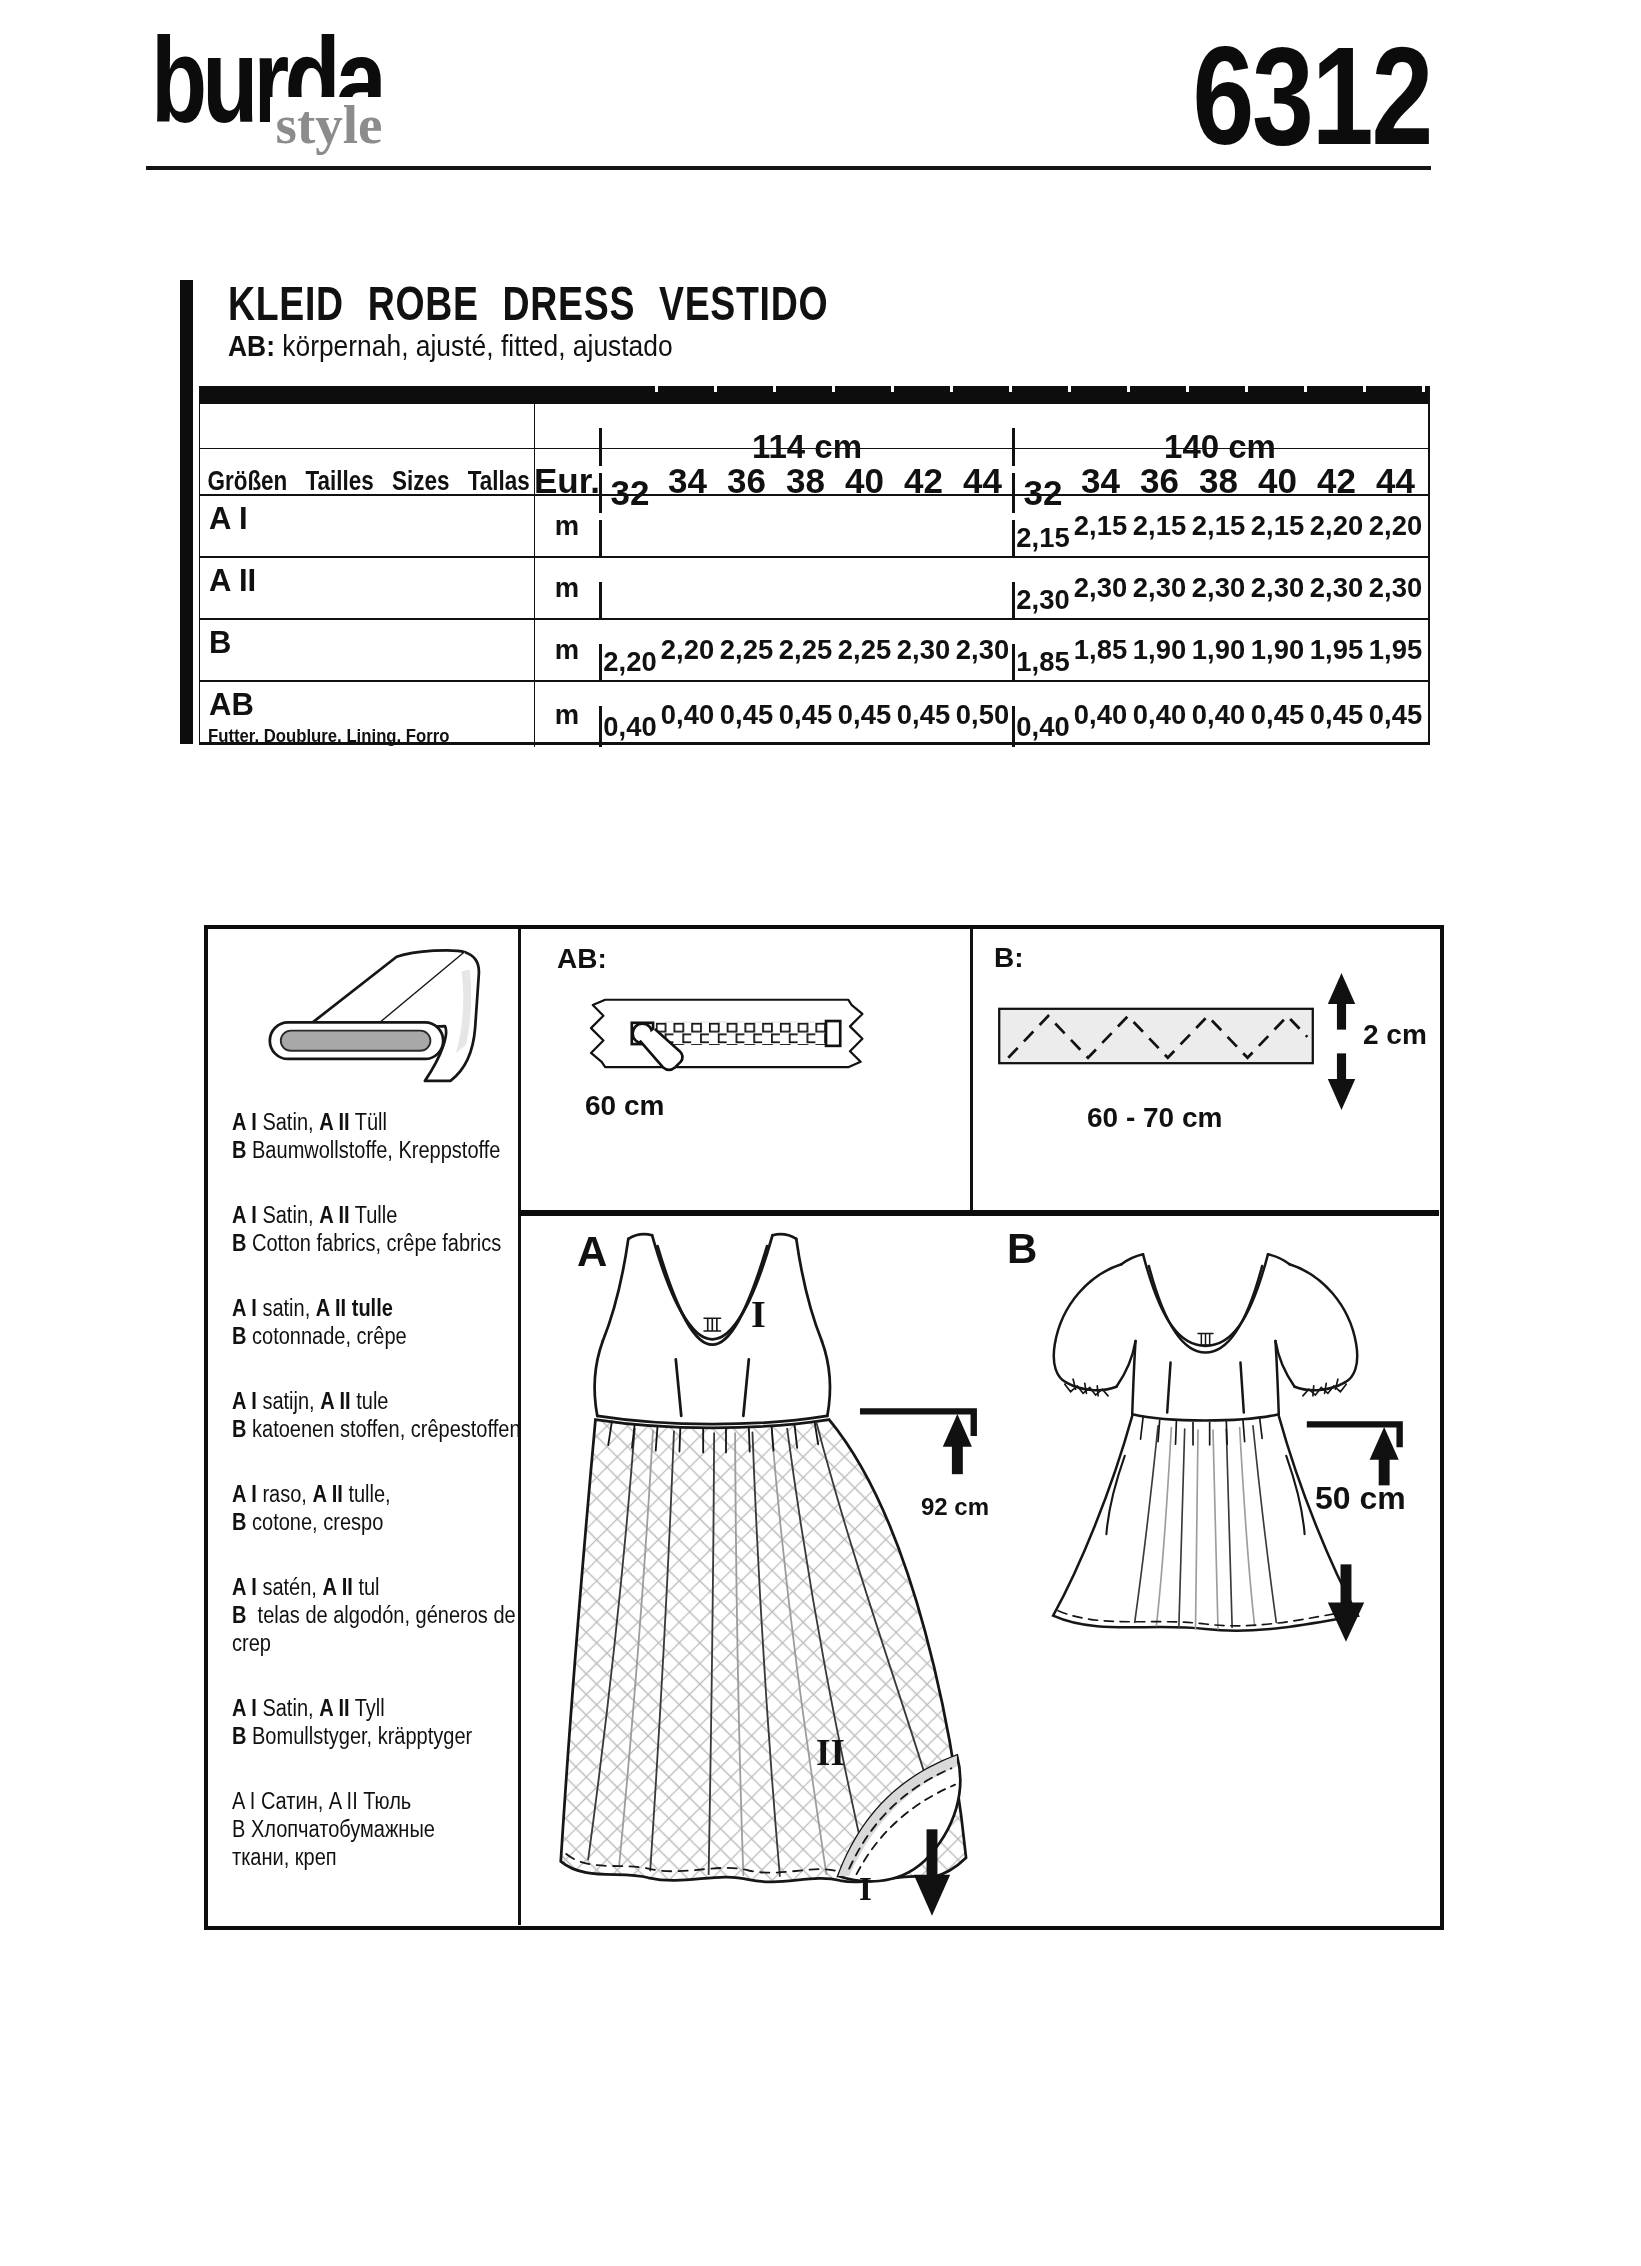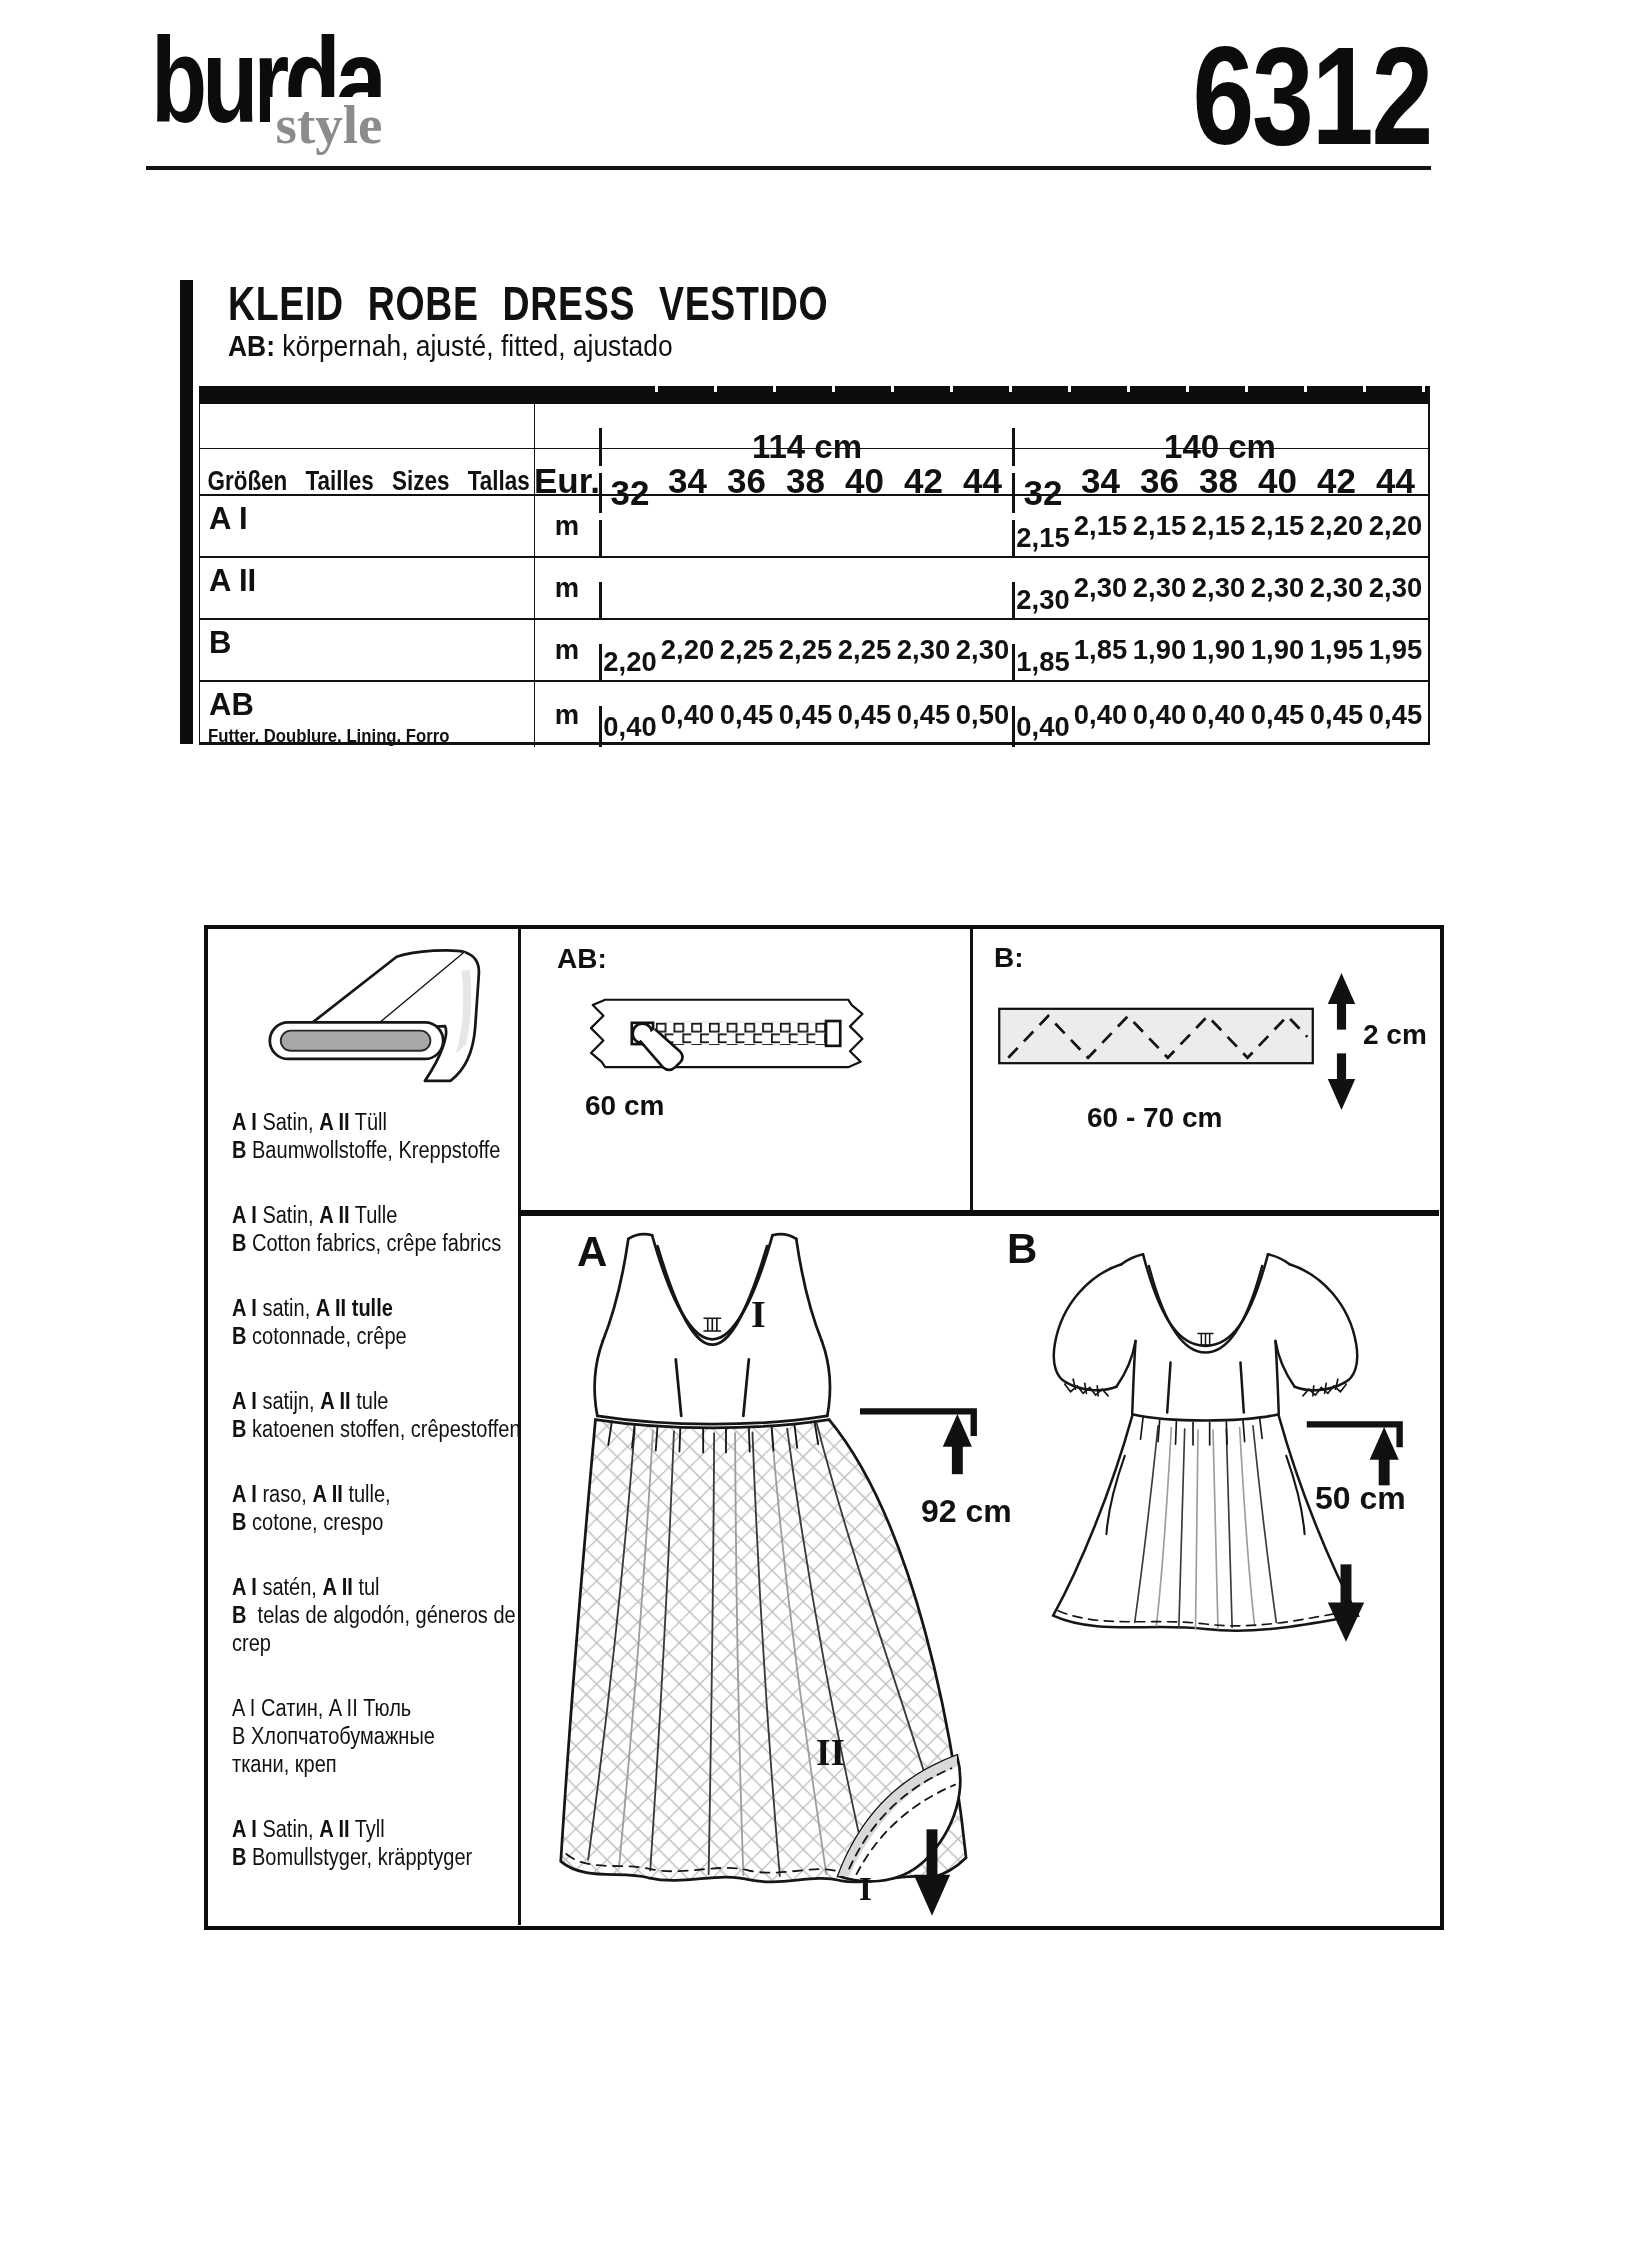--- a/index.html
+++ b/index.html
@@ -230,27 +230,27 @@
         <div class="fab-block">
           <div class="fab-line"><b>A I</b><span> raso, </span><b>A II</b><span> tulle,</span></div>
           <div class="fab-line"><b>B</b><span> cotone, crespo</span></div>
         </div>
         <div class="fab-block">
           <div class="fab-line"><b>A I</b><span> satén, </span><b>A II</b><span> tul</span></div>
           <div class="fab-line"><b>B</b><span>&nbsp; telas de algodón, géneros de</span></div>
           <div class="fab-line"><span>crep</span></div>
         </div>
         <div class="fab-block">
+          <div class="fab-line"><b>A I</b><span> Satin, </span><b>A II</b><span> Tyll</span></div>
+          <div class="fab-line"><b>B</b><span> Bomullstyger, kräpptyger</span></div>
+        </div>
+        <div class="fab-block">
           <div class="fab-line"><span>A I Сатин, A II Тюль</span></div>
           <div class="fab-line"><span>B Хлопчатобумажные</span></div>
           <div class="fab-line"><span>ткани, креп</span></div>
-        </div>
-        <div class="fab-block">
-          <div class="fab-line"><b>A I</b><span> Satin, </span><b>A II</b><span> Tyll</span></div>
-          <div class="fab-line"><b>B</b><span> Bomullstyger, kräpptyger</span></div>
         </div>
       </div>
 
     <div class="abs sec-label" style="left:349px;top:16.4px;">AB:</div>
     <div class="abs" style="left:340px;top:53px;">
       <svg width="384" height="102" viewBox="0 0 420 115">
         <defs>
           <pattern id="zt" x="115" y="46" width="20" height="24" patternUnits="userSpaceOnUse">
             <rect x="1" y="1" width="10" height="9" fill="#fff" stroke="#111" stroke-width="2"></rect>
             <rect x="11" y="13" width="10" height="9" fill="#fff" stroke="#111" stroke-width="2"></rect>
@@ -349,21 +349,21 @@
       </svg>
     </div>
     <div class="abs roman" style="left:543px;top:366px;font-size:38px;">I</div>
     <div class="abs" style="left:649px;top:476px;">
       <svg width="137" height="71" viewBox="0 0 150 78">
         <path d="M3,7 H128 V34" fill="none" stroke="#111" stroke-width="7"></path>
         <polygon points="110,10 94,46 126,46" fill="#111"></polygon>
         <rect x="104" y="44" width="12" height="32" fill="#111"></rect>
       </svg>
     </div>
-    <div class="abs meas" style="left:713px;top:566px;font-size:32px;">92 cm</div>
+    <div class="abs meas" style="left:713px;top:566px;font-size:24px;">92 cm</div>
     <div class="abs roman" style="left:608px;top:805px;font-size:37px;">II</div>
     <div class="abs" style="left:704px;top:900px;">
       <svg width="40" height="87" viewBox="0 0 44 95" fill="#111">
         <rect x="16" y="0" width="12" height="53"></rect>
           <polygon points="22,95 2,50 42,50"></polygon>
       </svg>
     </div>
     <div class="abs roman" style="left:651px;top:944px;font-size:33px;">I</div>
 
     <div class="abs view-label" style="left:799px;top:299px;">B</div>

